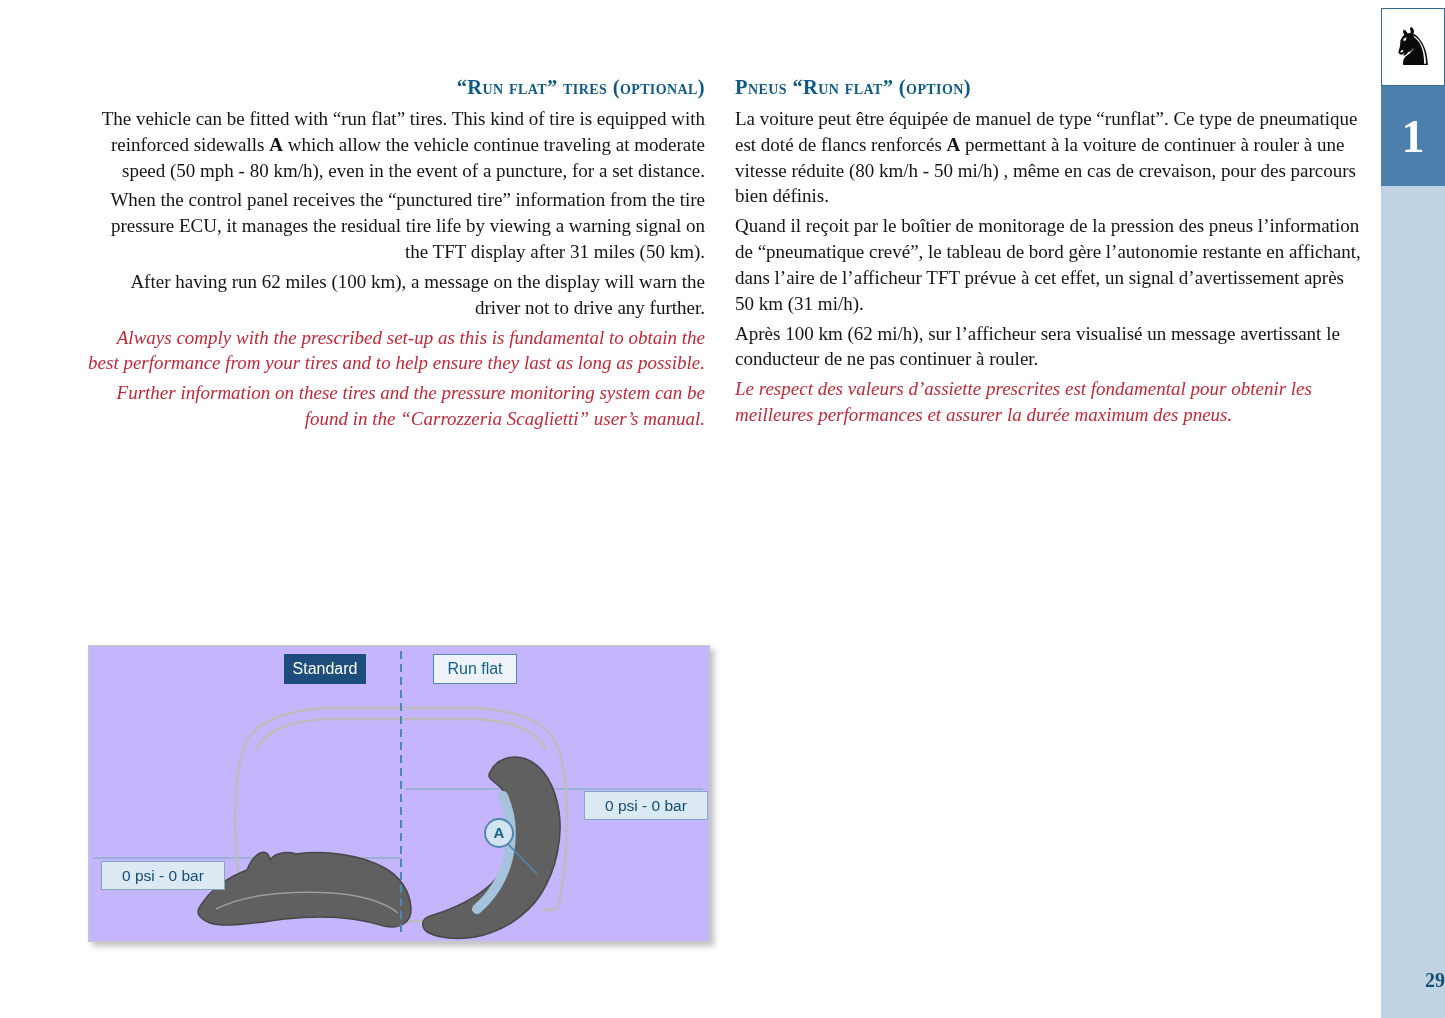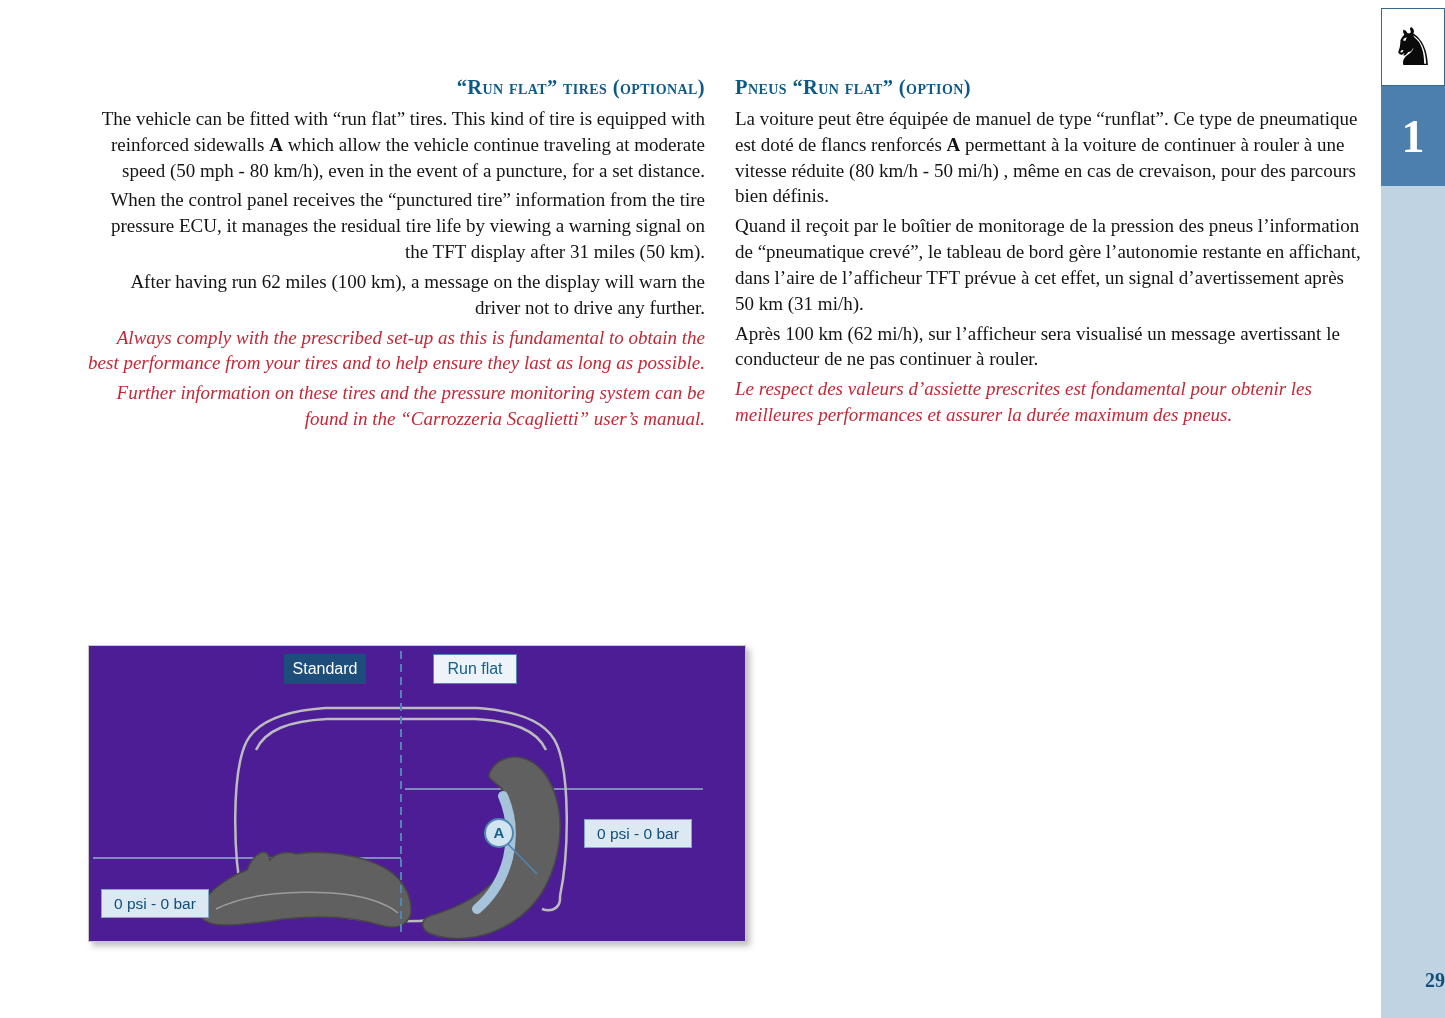--- a/index.html
+++ b/index.html
@@ -16,30 +16,29 @@
     margin:0 0 7px 0; font-size:20.5px; font-weight:700;
     font-variant:small-caps; letter-spacing:.4px; color:#0e5a86;
   }
   .col p { margin:0 0 4px 0; font-size:19px; line-height:1.36; }
   .col p b { font-weight:bold; }
   .col p.note { color:#c32836; font-style:italic; }
 
   
   .diagram {
     position:absolute; left:88px; top:645px; width:620px; height:295px;
-    background:#4c1d95; border:1px solid #c8c8c8;
+    background:#c4b5fd; border:1px solid #c8c8c8;
     box-shadow:4px 4px 6px rgba(70,70,70,.35);
     font-family:"Liberation Sans",sans-serif;
-    padding-left:36px;
   }
   .diagram svg { position:absolute; left:0; top:0; }
   .dlabel { position:absolute; text-align:center; font-size:16px; box-sizing:border-box; }
   .lbl-standard { left:195px; top:8px;  width:82px;  height:30px; line-height:30px; background:#1d4e7b; color:#ffffff; }
   .lbl-runflat  { left:344px; top:8px;  width:84px;  height:30px; line-height:28px; background:#edf3f8; border:1px solid #4f86b2; color:#15618d; }
-  .lbl-pressure { background:#dce8f2; border:1px solid #82a6c4; color:#0f4e7a; font-size:15.5px; width:108px; height:29px; line-height:27px;margin-top:28px; }
+  .lbl-pressure { background:#dce8f2; border:1px solid #82a6c4; color:#0f4e7a; font-size:15.5px; width:124px; height:29px; line-height:27px; }
   .lbl-press-left  { left:12px;  top:215px; }
   .lbl-press-right { left:495px; top:145px; }
   .callout {
     position:absolute; left:395px; top:172px; width:26px; height:26px;
     border-radius:50%; border:2px solid #4f86b2; background:#d3e4f1;
     color:#15618d; text-align:center; line-height:26px; font-size:15px; font-weight:bold;
   }
 
   
   .side { position:absolute; top:8px; right:0; bottom:0; width:64px; display:flex; flex-direction:column; }

